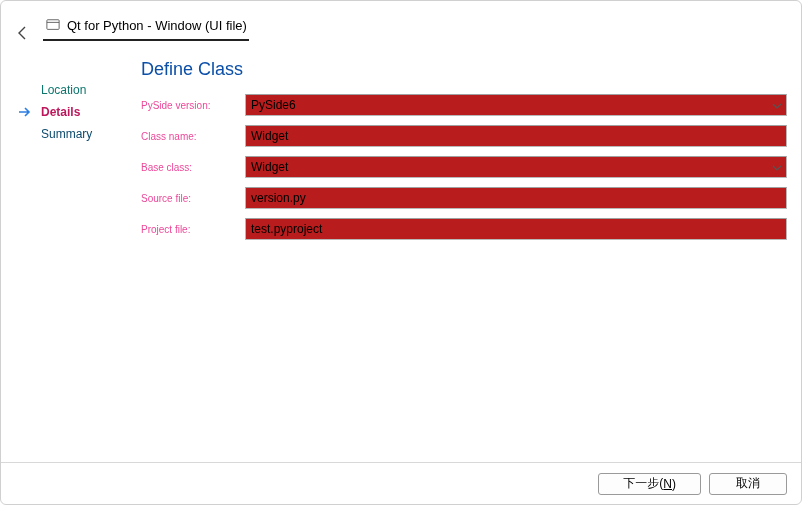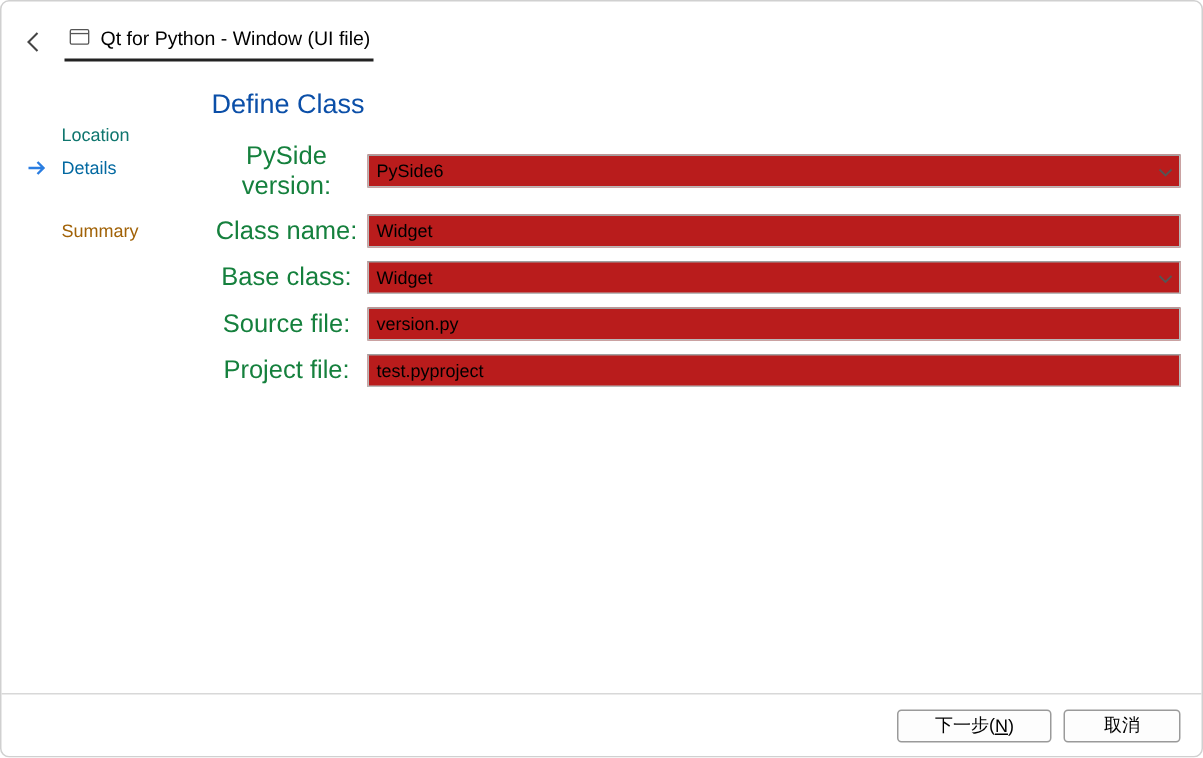--- a/index.html
+++ b/index.html
@@ -15,21 +15,21 @@
   .window {
     width: 802px; height: 505px;
     border: 1px solid #d0d0d0;
     border-radius: 6px;
     display: flex;
     flex-direction: column;
     position: relative;
   }
   .header {
     display: flex;
-    align-items: center;
+    align-items: flex-end;
     padding: 14px 14px 0 14px;
     gap: 12px;
   }
   .back-arrow {
     width: 16px; height: 16px;
     display: flex; align-items: center; justify-content: center;
     cursor: pointer;
   }
   .title-wrap {
     display: flex;
@@ -54,22 +54,22 @@
   .sidebar {
     width: 80px;
     padding-top: 20px;
   }
   .side-item {
     font-size: 12px;
     padding: 4px 0;
     position: relative;
   }
   .side-location { color: #0f766e; }
-  .side-details { color: #0369a1; font-weight: 400; }
-  .side-summary { color: #a16207; margin-top: 20px; }
+  .side-details { color: #be185d; font-weight: 700; }
+  .side-summary { color: #0c4a6e; }
   .side-arrow {
     position: absolute;
     left: -24px;
     top: 3px;
     width: 16px; height: 16px;
     color: #2a7de1;
   }
   .main {
     flex: 1;
     padding-right: 0;
@@ -81,23 +81,22 @@
     font-weight: 400;
   }
   .form {
     display: grid;
     grid-template-columns: 100px 1fr;
     row-gap: 9px;
     column-gap: 4px;
     align-items: center;
   }
   .flabel {
-    font-size: 17px;
-    color: #15803d;
-    text-align: center;
+    font-size: 10px;
+    color: #ec4899;
   }
   .field {
     height: 22px;
     border: 1px solid #b8b8b8;
     border-top-color: #a0a0a0;
     background: #b91c1c;
     font-size: 12px;
     padding: 0 5px;
     display: flex;
     align-items: center;

